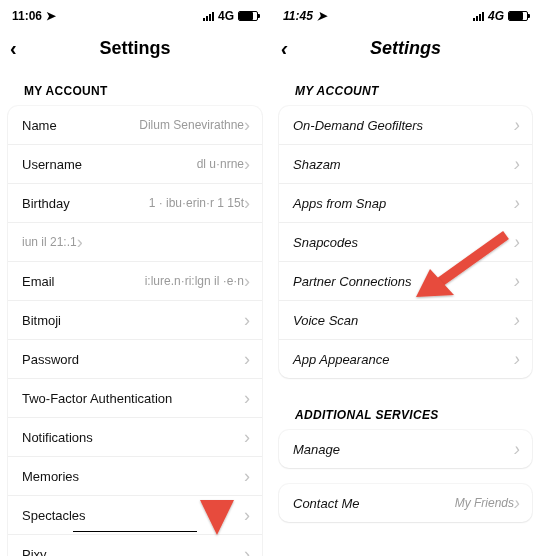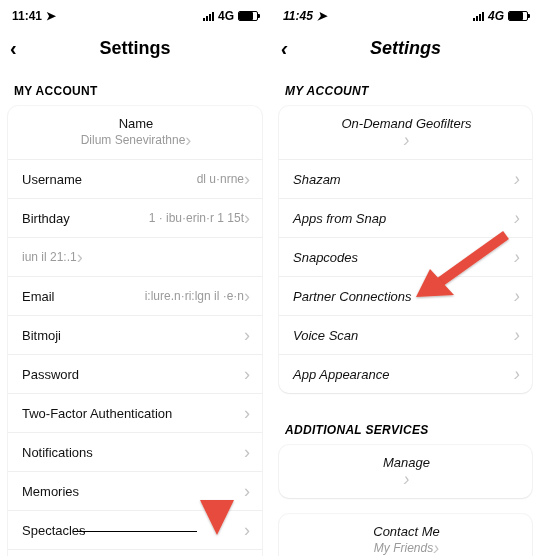--- a/index.html
+++ b/index.html
@@ -17,43 +17,43 @@
   .sig-bars span:nth-child(3){height:7px;}
   .sig-bars span:nth-child(4){height:9px;}
   .battery { width:20px; height:10px; border:1px solid #000; border-radius:2px; position:relative;}
   .battery::after{content:""; position:absolute; right:-3px; top:2px; width:2px; height:4px; background:#000; border-radius:0 1px 1px 0;}
   .battery i{ display:block; height:100%; width:80%; background:#000; border-radius:1px;}
   
   .nav { display:flex; align-items:center; justify-content:center; height:44px; position:relative;}
   .nav .back { position:absolute; left:10px; font-size:20px; font-weight:600; }
   .nav-title { font-size:18px; font-weight:700; }
   
-  .section-header { font-size:12px; font-weight:800; color:#000; padding:14px 14px 8px; letter-spacing:0.3px;}
+  .section-header { font-size:12px; font-weight:800; color:#000; padding:14px 24px 8px; letter-spacing:0.3px;}
   
   .card { margin:0 8px 16px; background:#fff; border-radius:10px; box-shadow:0 0 0 1px rgba(0,0,0,0.04), 0 1px 2px rgba(0,0,0,0.06);}
   .row { display:flex; align-items:center; justify-content:space-between; padding:10px 12px 10px 14px; min-height:34px; border-top:1px solid #efefef; font-size:13px;}
-  .row:first-child{ border-top:none;flex-direction:column;}
+  .row:first-child{ border-top:none;}
   .row-label { color:#111; font-weight:500;}
   .row-right { display:flex; align-items:center; }
   .row-value { color:#9a9a9a; font-size:12px; max-width:110px; text-align:right; overflow:hidden; text-overflow:ellipsis; white-space:nowrap;}
   .chev { color:#c4c4c4; font-size:18px; line-height:1; }
   .loc-icon { font-size:12px;}
   
   .scroll { height:calc(556px - 70px); overflow:hidden; position:relative;}
   .bottom-line { height:1px; background:#000; position:absolute; bottom:24px; left:27%; width:46%;}
   
   .arrow-svg { position:absolute; pointer-events:none; }
 </style>
 </head>
 <body>
 
 <div class="phone">
   <div class="status">
     <div class="status-left">
-      <span>11:41</span>
+      <span>11:06</span>
       <span class="loc-icon">➤</span>
     </div>
     <div class="status-right">
       <span class="sig-bars">
           <span></span>
           <span></span>
           <span></span>
           <span></span>
         </span>
       <span>4G</span>

